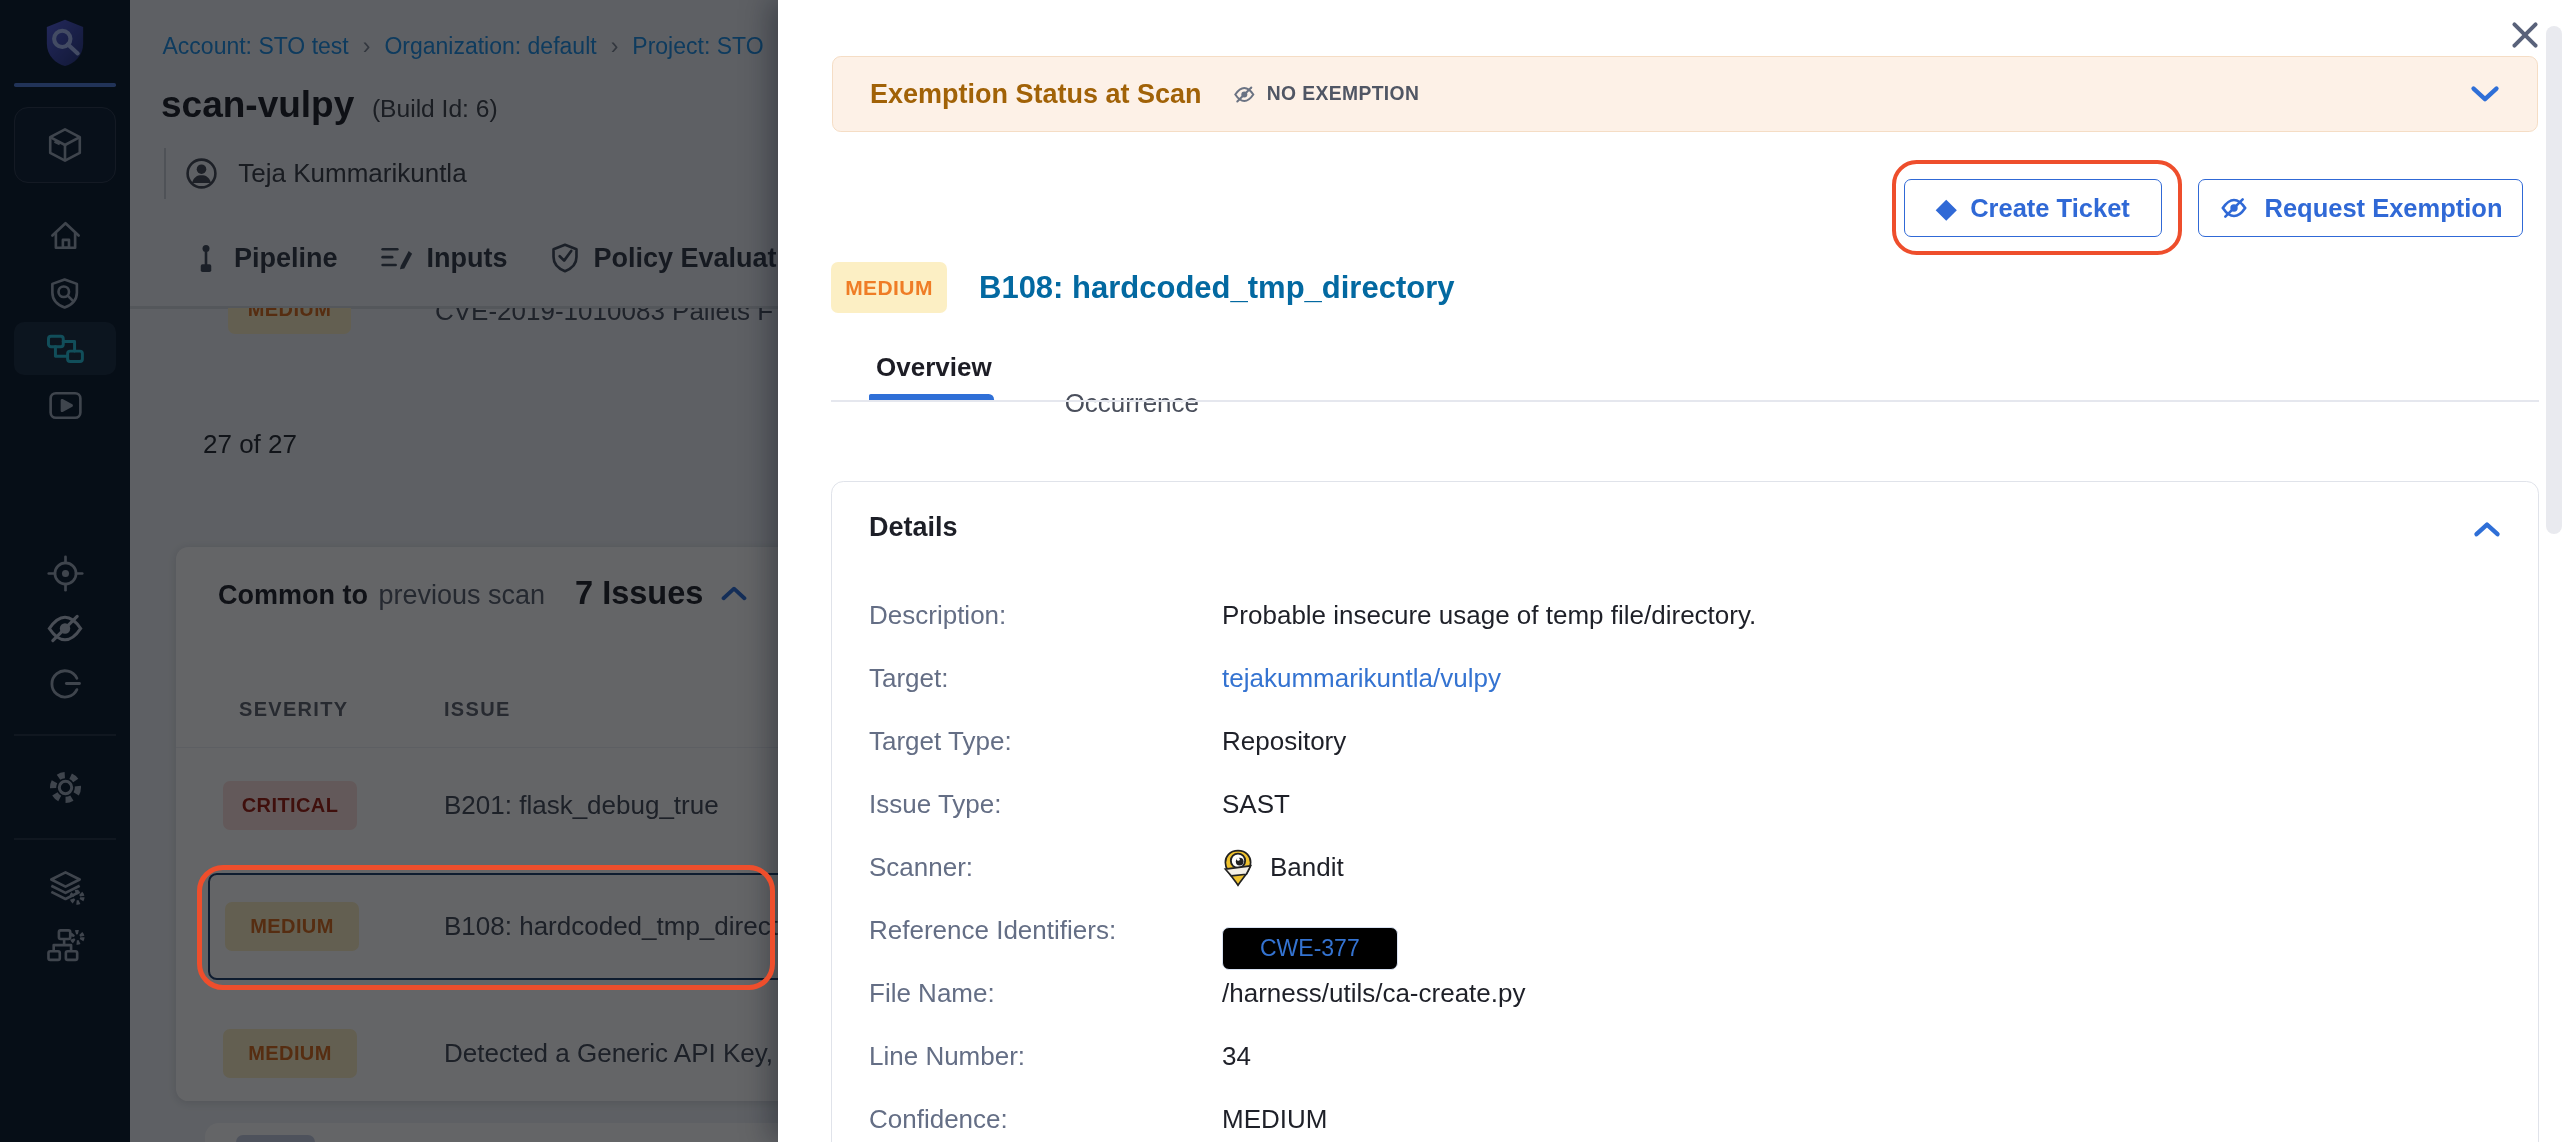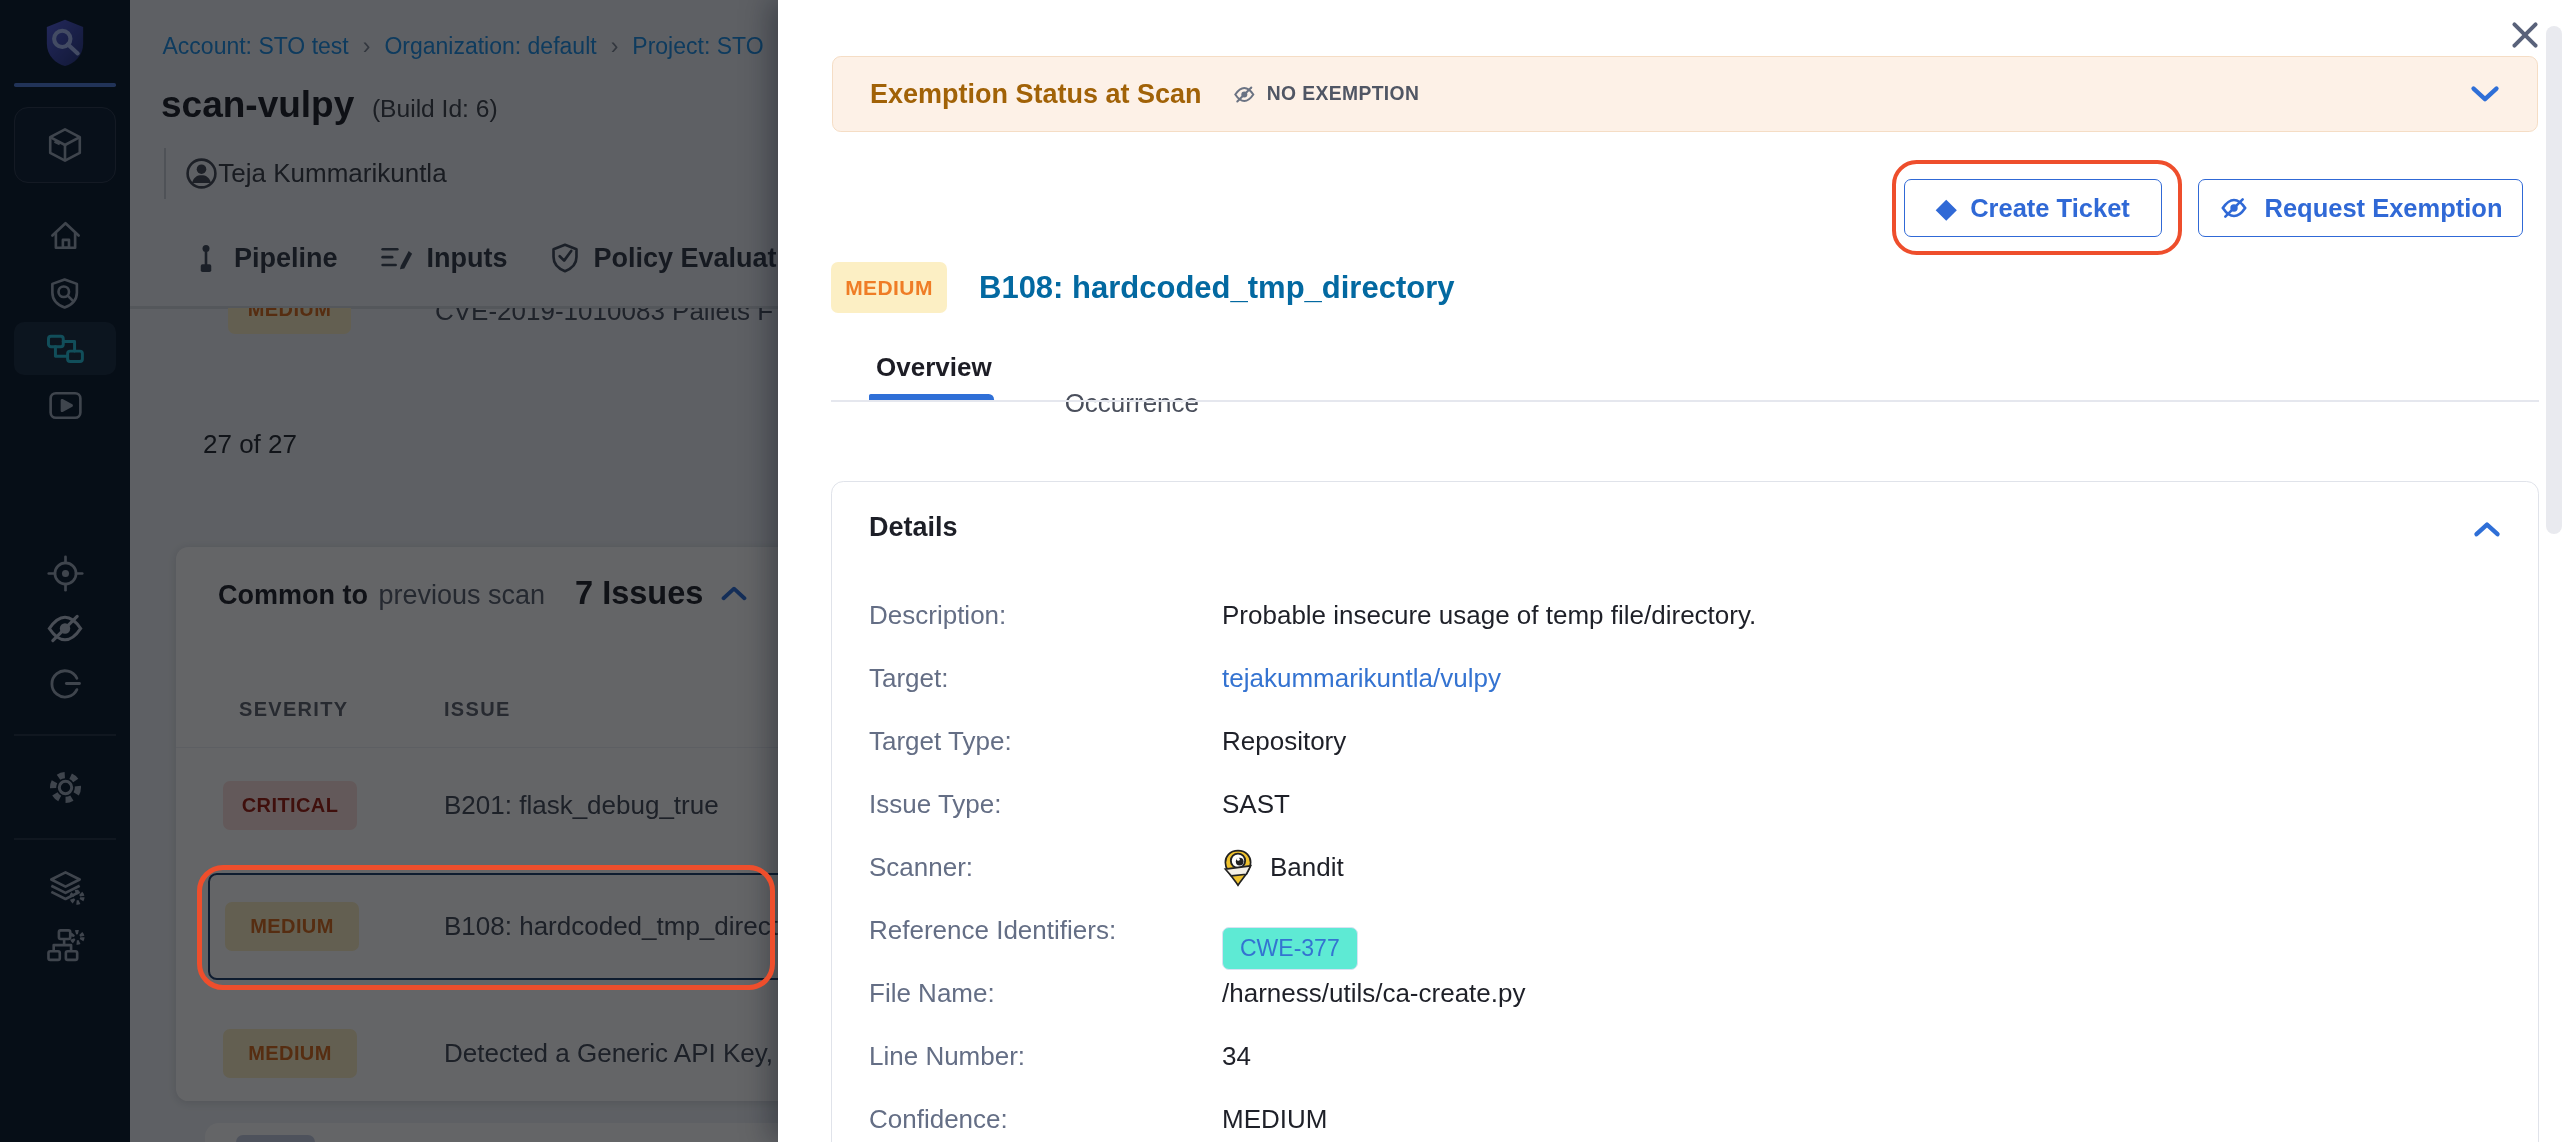--- a/index.html
+++ b/index.html
@@ -26,21 +26,21 @@
 
   
   .main { position:absolute; left:130px; top:0; right:0; height:100%; background:#eff2f6; z-index:2; }
   .breadcrumb { position:absolute; left:32.5px; top:33px; display:flex; align-items:center; gap:14px; font-size:23px; color:#1e90e8; }
   .crumb { cursor:pointer; }
   .crumb-sep { color:#7e8795; font-size:23px; }
   .build-title { position:absolute; left:31px; top:84px; display:flex; align-items:baseline; gap:17.6px; }
   .build-name { font-size:37px; font-weight:bold; color:#1d2029; }
   .build-id { font-size:24.6px; color:#3f444e; }
   .user-row { position:absolute; left:34px; top:148px; height:51px; border-left:2.6px solid #c7cdd6;
-              display:flex; align-items:center; padding-left:19.3px; gap:0; color:#454b57; }
+              display:flex; align-items:center; padding-left:19.3px; gap:20px; color:#454b57; }
   .user-name { font-size:26px; color:#3a3f49; }
 
   .ltabs { position:absolute; left:62px; top:242px; display:flex; gap:42px; }
   .ltab { display:flex; align-items:center; gap:14px; font-size:27px; font-weight:bold; color:#333a47; }
   .ltab .ic { color:#414a5a; display:flex; }
   .tabline { position:absolute; left:0; top:306px; width:648px; height:2.6px; background:#d6dae0; }
 
   .cliprow { position:absolute; left:0; top:308px; width:648px; height:27px; overflow:hidden; }
   .cliprow .pbadge-yellow { position:absolute; left:98px; top:-23px; width:123px; height:49px; border-radius:7px;
       background:#fcefc4; color:#d96c1f; font-size:20px; font-weight:bold; letter-spacing:0.4px;
@@ -107,22 +107,22 @@
   .ptabline { position:absolute; left:53px; top:400px; width:1708px; height:1.8px; background:#e5e7ee; }
 
   .dcard { position:absolute; left:53px; top:481px; width:1708px; height:694px; border:1.8px solid #e0e3ea; border-radius:12.3px; background:#fff; }
   .dcard-head { position:absolute; left:37px; top:30px; font-size:27px; font-weight:bold; color:#1d1f27; }
   .dcard-chev { position:absolute; right:37px; top:39px; color:#2f6fd7; cursor:pointer; }
   .fields { position:absolute; left:37px; top:102px; right:37px; }
   .frow { height:63px; display:flex; align-items:center; }
   .flabel { width:353px; flex:none; font-size:26px; color:#646e85; }
   .fvalue { font-size:26px; color:#1e2028; display:flex; align-items:center; gap:16px; }
   .v-link { color:#3473d1; cursor:pointer; }
-  .cwe-badge { border:1.8px solid #d9e2f2; background:#5eead4; border-radius:7px; color:#3473d1; font-size:23px;
-               padding:7px 17px; cursor:pointer;margin-top:35px; }
+  .cwe-badge { border:1.8px solid #d9e2f2; background:#000000; border-radius:7px; color:#3473d1; font-size:23px;
+               padding:7px 37px; cursor:pointer;margin-top:35px; }
 
   
   .annot { position:absolute; border:5.3px solid #ee4e2c; z-index:10; pointer-events:none; }
   .annot-btn { left:1892px; top:160px; width:290px; height:95px; border-radius:24.6px; border-width:4.4px; }
   .annot-row { left:197px; top:865px; width:578px; height:125px; border-radius:26px; }
 
   svg { display:block; }
 </style>
 </head>
 <body>

